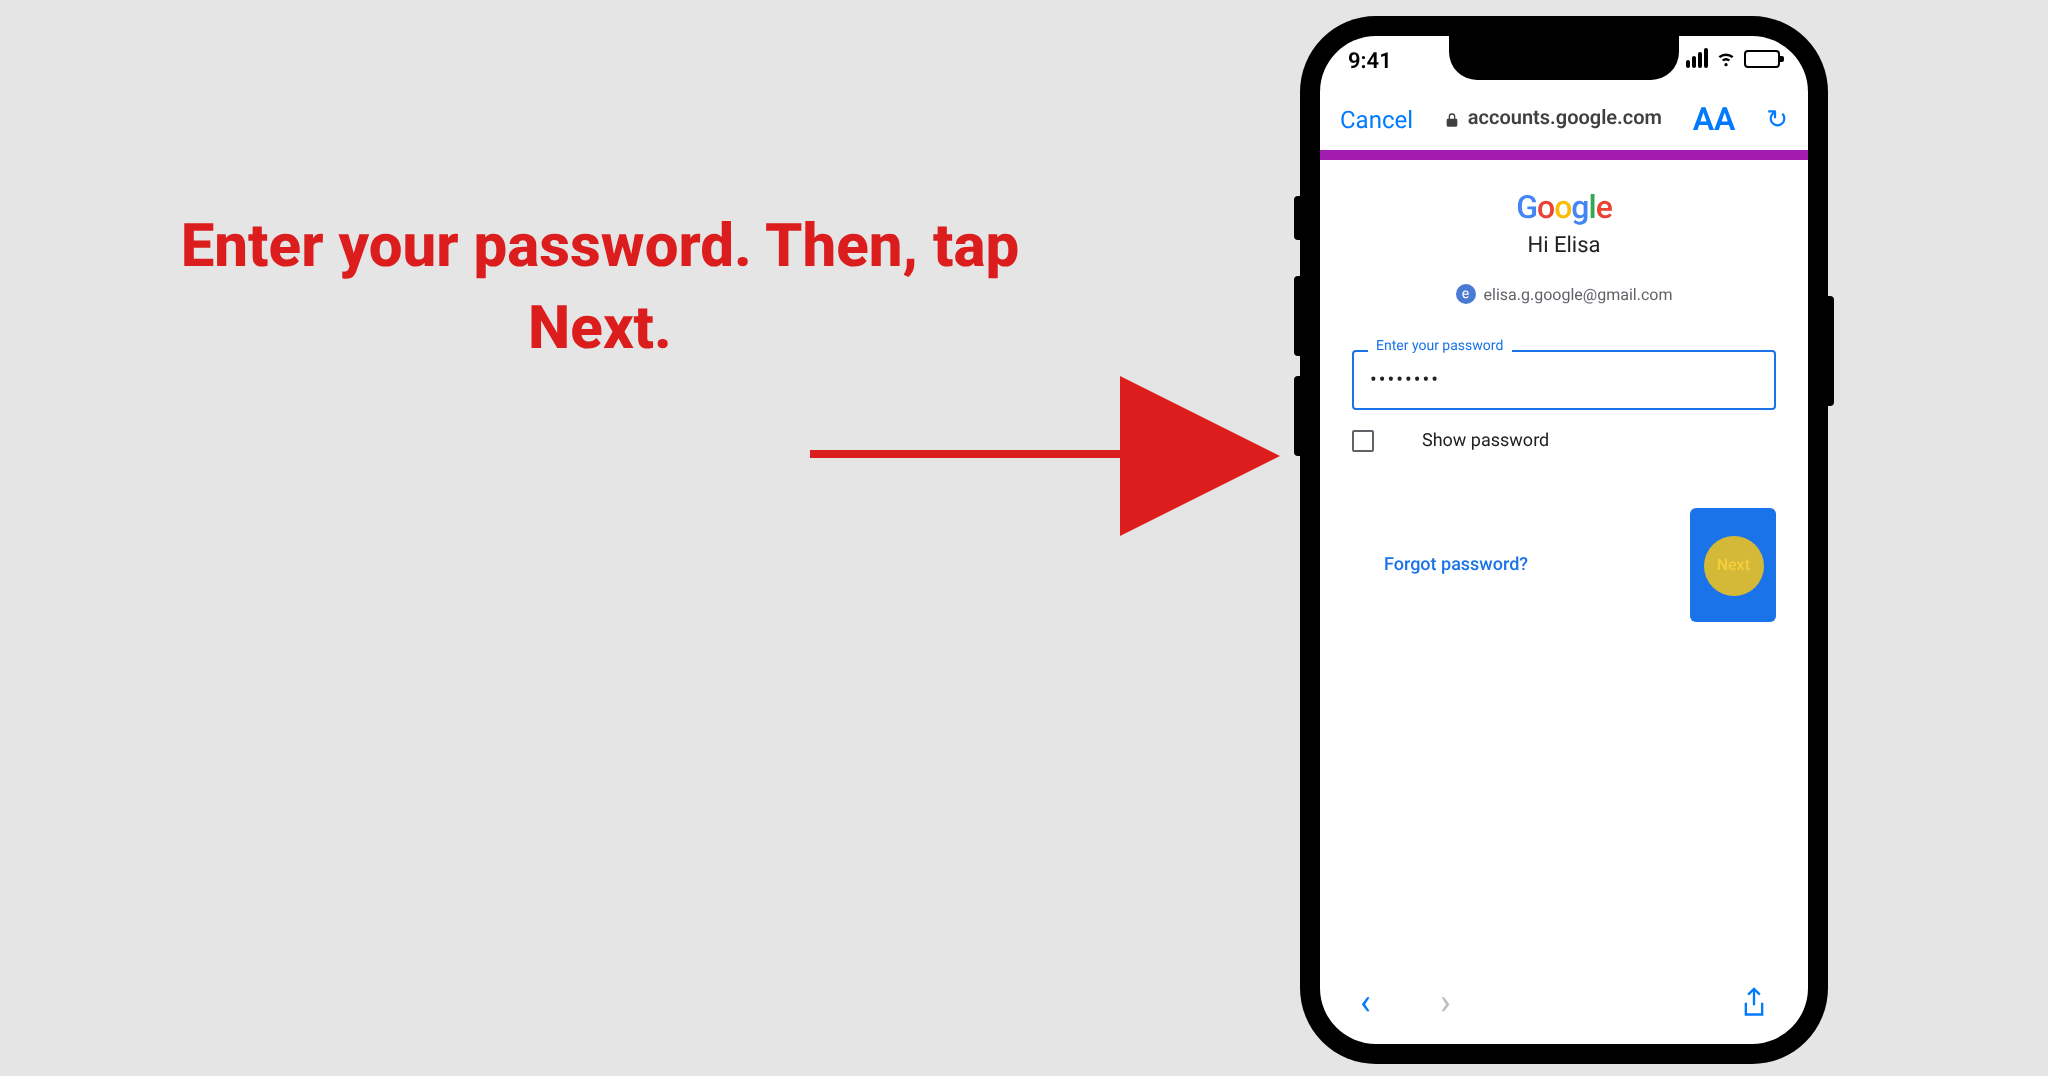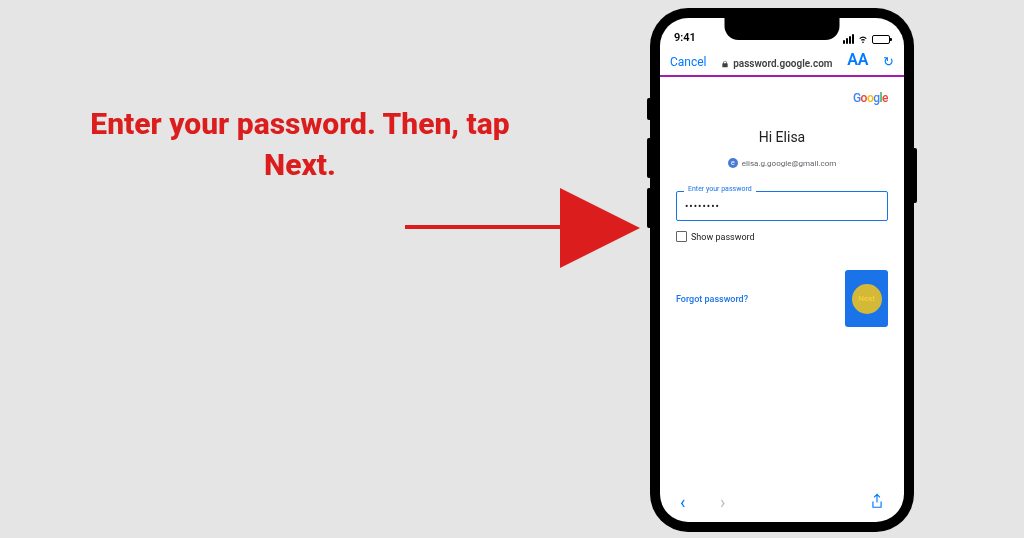--- a/index.html
+++ b/index.html
@@ -96,21 +96,21 @@
       transform: translateX(-50%);
       width: 115px;
       height: 22px;
       background: #000;
       border-radius: 0 0 14px 14px;
       z-index: 10;
     }
     .status-bar {
       display: flex;
       justify-content: space-between;
-      align-items: flex-end;
+      align-items: flex-start;
       padding: 6px 14px 0 14px;
       height: 26px;
       font-size: 11px;
       font-weight: 600;
       color: #000;
       gap: 13px;
     }
     .status-icons {
       display: flex;
       gap: 3px;
@@ -137,24 +137,24 @@
       width: 18px; height: 9px; border: 1px solid #000; border-radius: 2px; position: relative;
     }
     .battery::after {
       content:""; position:absolute; right:-3px; top:2px; width:2px; height:3px; background:#000; border-radius:0 1px 1px 0;
     }
     .battery-fill {
       width: 14px; height: 5px; background:#000; margin:1px; border-radius:1px;
     }
     .browser-bar {
       display: flex;
-      align-items: flex-end;
+      align-items: center;
       justify-content: space-between;
       padding: 6px 10px;
-      border-bottom: 2px solid #a21caf;
+      border-bottom: 5px solid #a21caf;
       gap: 6px;
     }
     .cancel-link {
       color: #007aff;
       font-size: 12px;
     }
     .url-area {
       display: flex;
       align-items: center;
       gap: 4px;
@@ -172,34 +172,33 @@
     }
     .refresh {
       color:#007aff;
       font-size:13px;
     }
     .content {
       padding: 14px 16px 0 16px;
       text-align: center;
     }
     .google-logo {
-      font-size: 12px;
+      font-size: 16px;
       font-weight: 500;
       letter-spacing: -0.5px;
-      margin-bottom: 24px;
-      text-align: right;
+      margin-bottom: 3px;
     }
     .google-logo .g1{color:#4285f4}
     .google-logo .g2{color:#ea4335}
     .google-logo .g3{color:#fbbc05}
     .google-logo .g4{color:#4285f4}
     .google-logo .g5{color:#34a853}
     .google-logo .g6{color:#ea4335}
     .greeting {
-      font-size: 14px;
+      font-size: 11px;
       color: #202124;
       font-weight: 400;
       margin-bottom: 5px;
     }
     .email-pill {
       display: inline-flex;
       align-items: center;
       gap: 4px;
       font-size: 8px;
       color: #5f6368;
@@ -236,21 +235,21 @@
       border-radius: 2px;
       padding: 0 8px;
       font-size: 10px;
       letter-spacing: 1px;
       color: #202124;
       outline: none;
     }
     .show-pw {
       display: flex;
       align-items: center;
-      gap: 4px;
+      gap: 24px;
       margin-top: 10px;
       text-align: left;
     }
     .checkbox {
       width: 11px;
       height: 11px;
       border: 1.3px solid #5f6368;
       border-radius: 1px;
     }
     .show-pw-label {
@@ -260,20 +259,21 @@
     .actions {
       display: flex;
       justify-content: space-between;
       align-items: center;
       margin-top: 28px;
     }
     .forgot {
       color: #1a73e8;
       font-size: 9px;
       font-weight: 500;
+      margin-left: 16px;
     }
     .next-btn-wrap {
       position: relative;
     }
     .next-btn {
       background: #1a73e8;
       color: #fff;
       font-size: 8px;
       font-weight: 500;
       padding: 24px 13px;
@@ -339,21 +339,21 @@
         <span class="battery"><span class="battery-fill"></span></span>
       </div>
     </div>
 
     <div class="browser-bar">
       <span class="cancel-link">Cancel</span>
       <div class="url-area">
         <svg class="lock-icon" viewBox="0 0 24 24">
             <path fill="#404040" d="M18 10h-1V7a5 5 0 10-10 0v3H6a2 2 0 00-2 2v8a2 2 0 002 2h12a2 2 0 002-2v-8a2 2 0 00-2-2zM9 7a3 3 0 016 0v3H9V7z"></path>
           </svg>
-        <span>password.google.com</span>
+        <span>accounts.google.com</span>
       </div>
       <span class="aa">AA</span>
       <span class="refresh">↻</span>
     </div>
 
     <div class="content">
       <div class="google-logo">
         <span class="g1">G</span><span class="g2">o</span><span class="g3">o</span><span class="g4">g</span><span class="g5">l</span><span class="g6">e</span>
       </div>
       <div class="greeting">Hi Elisa</div>

